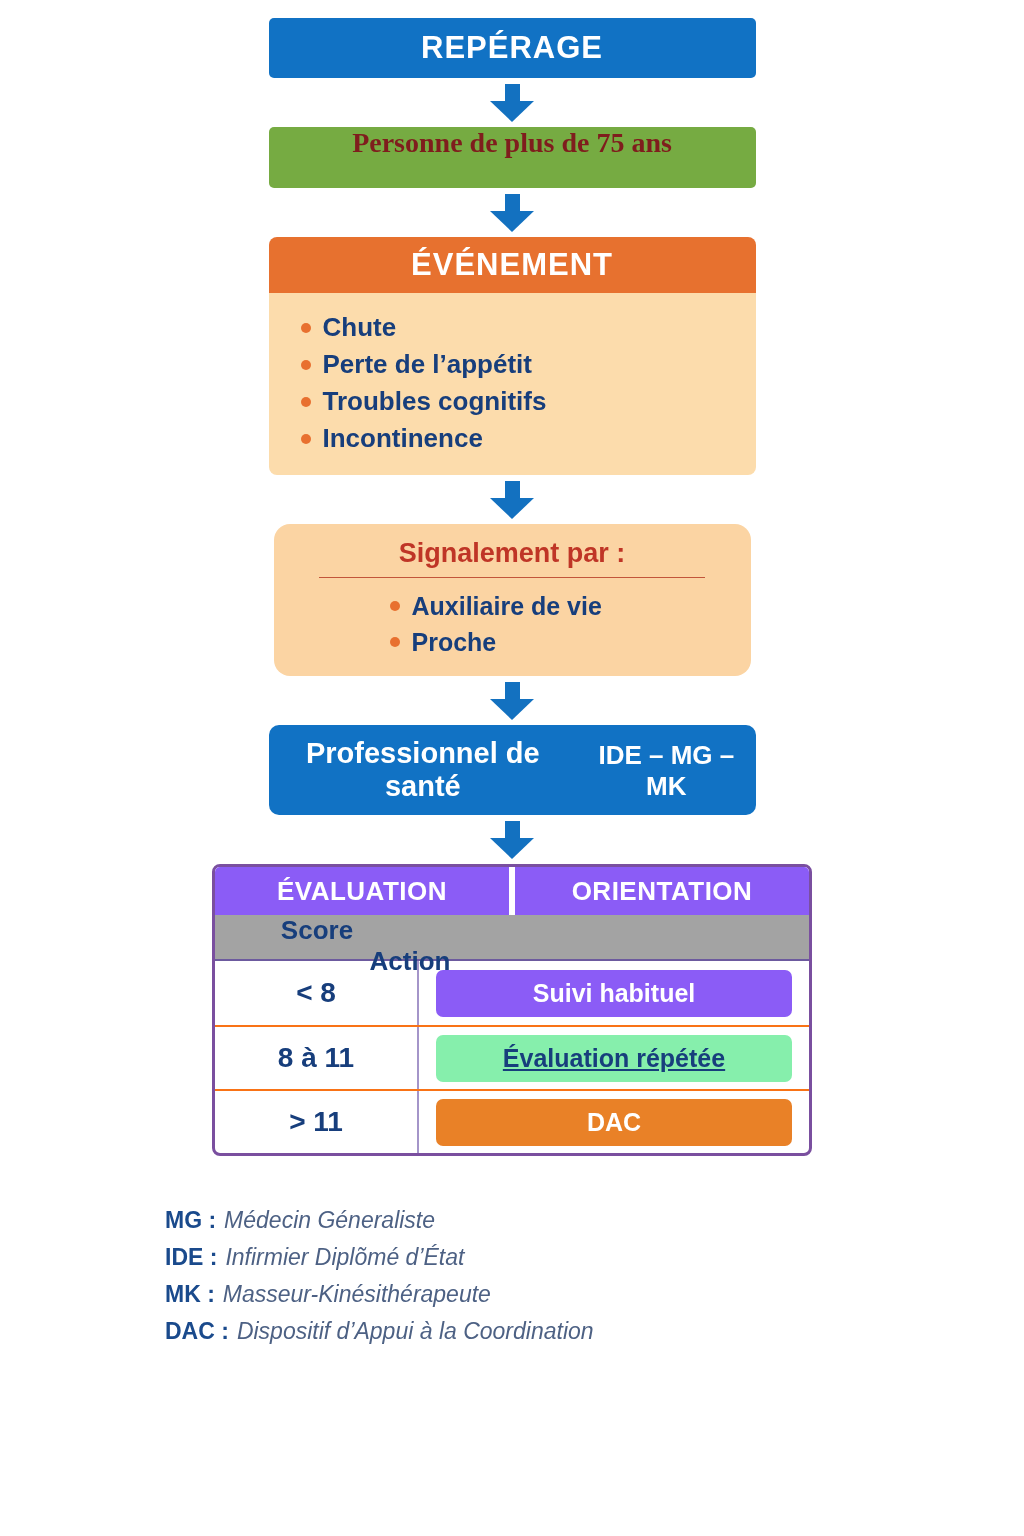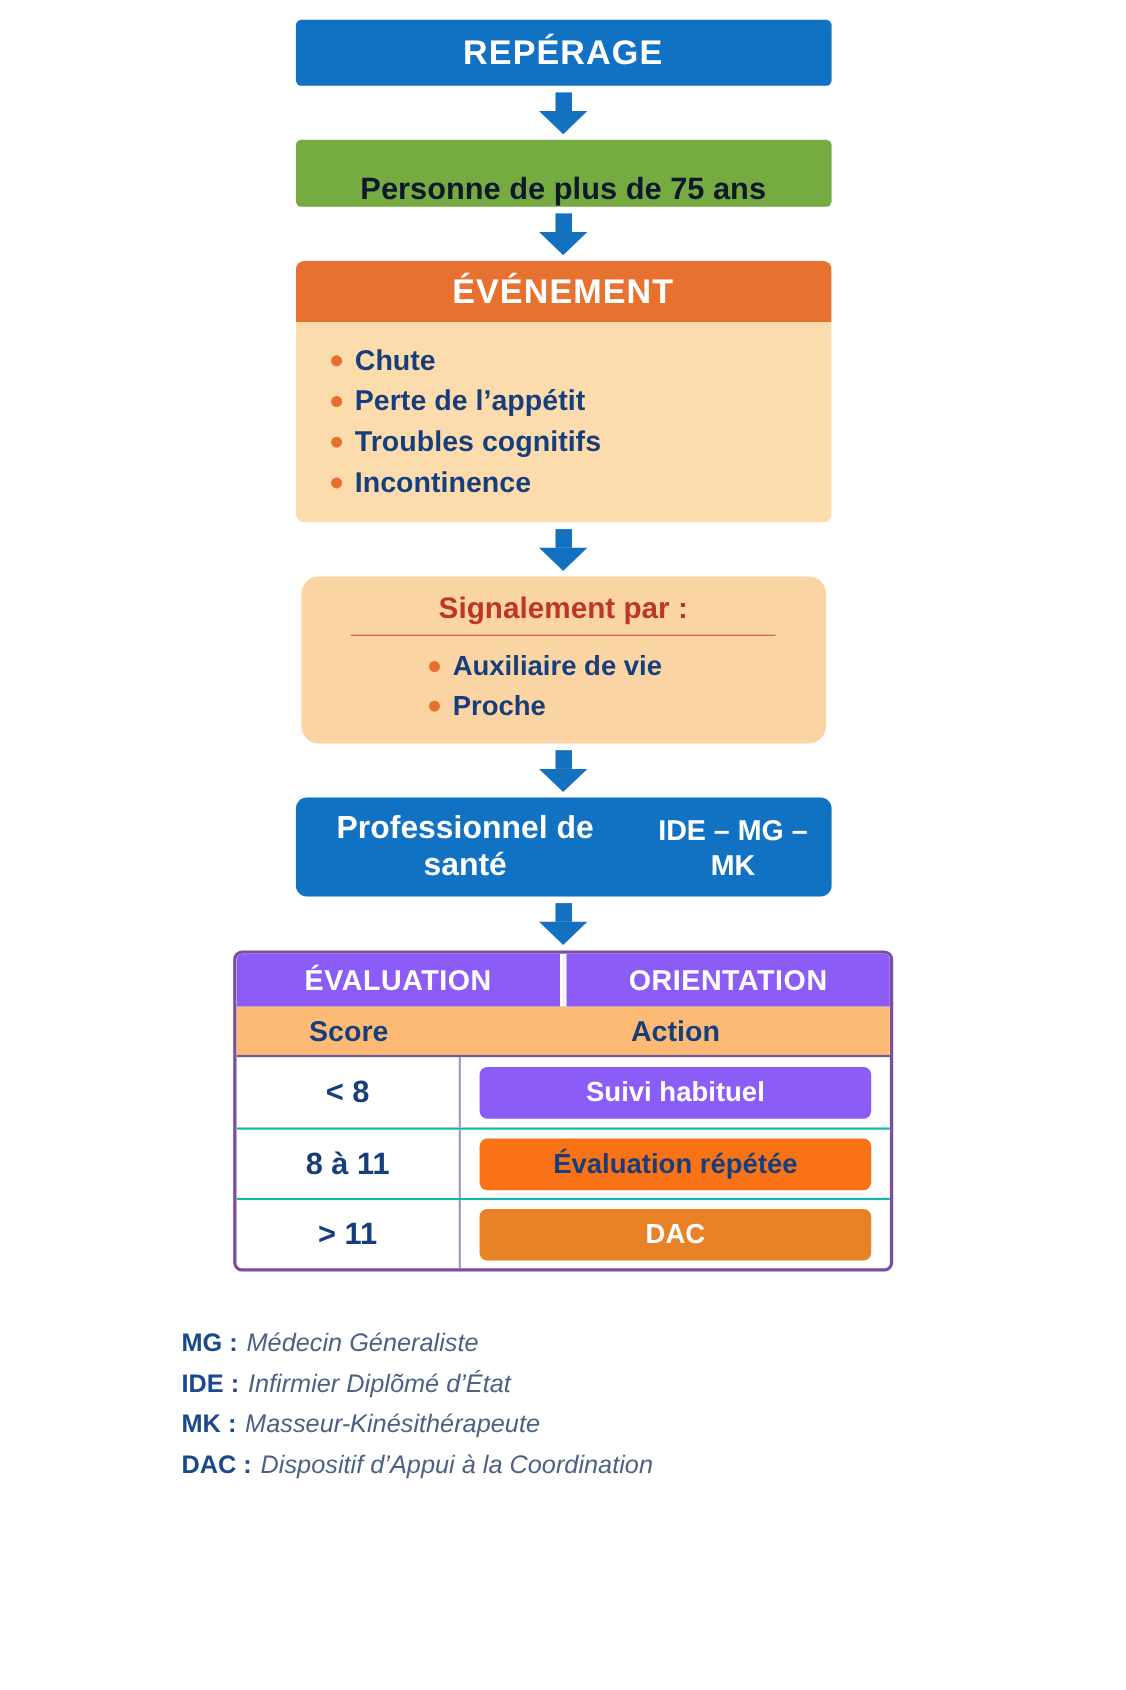--- a/index.html
+++ b/index.html
@@ -15,22 +15,22 @@
   
   .fbox { width: 487px; margin: 0 auto; text-align: center; }
 
   .box-reperage {
     height: 60px; background: #1172c4; border-radius: 5px;
     color: #ffffff; font-weight: bold; font-size: 31px; letter-spacing: 1px;
     display: flex; align-items: center; justify-content: center;
   }
   .box-personne {
     height: 61px; background: #76ab42; border-radius: 5px;
-    color: #0f172a; font-weight: bold; font-size: 28px;
-    display: flex; align-items: flex-end; justify-content: center;
+    color: #7f1d1d; font-weight: bold; font-size: 28px;
+    display: flex; align-items: flex-start; justify-content: center; font-family: Liberation Serif, serif;
   }
 
   
   .arrow { width: 44px; margin: 6px auto 5px auto; }
   .arrow .stem { width: 15px; height: 17px; background: #1371c0; margin: 0 auto; }
   .arrow .head {
     width: 0; height: 0; margin: 0 auto;
     border-left: 22px solid transparent;
     border-right: 22px solid transparent;
     border-top: 21px solid #1371c0;
@@ -84,31 +84,32 @@
   }
   .thead-row { display: flex; background: #ffffff; }
   .thead-cell {
     background: #8b5cf6; color: #ffffff; font-weight: bold; font-size: 26px;
     letter-spacing: 0.5px; height: 48px;
     display: flex; align-items: center; justify-content: center;
   }
   .thead-cell.left  { width: 297px; border-right: 3px solid #ffffff; border-radius: 0 0 2px 0; }
   .thead-cell.right { width: 297px; border-left: 3px solid #ffffff; }
   .subhead-row {
-    display: flex; background: #fdba74; height: 46px;
+    display: flex; background: #a3a3a3; height: 46px;
     border-bottom: 2px solid #6c5a9e;
+    flex-direction: column;
   }
   .subhead-cell {
     color: #173e7c; font-weight: bold; font-size: 26px;
     display: flex; align-items: center; justify-content: center;
   }
   .subhead-cell.left { width: 204px; }
   .subhead-cell.right { width: 390px; }
   .trow { display: flex; height: 64px; }
-  .trow + .trow { border-top: 2px solid #14b8a6; }
+  .trow + .trow { border-top: 2px solid #f97316; }
   .tcell-score {
     width: 204px; border-right: 2px solid #a495c9;
     color: #173e7c; font-weight: bold; font-size: 28px;
     display: flex; align-items: center; justify-content: center;
   }
   .tcell-action {
     width: 390px; display: flex; align-items: center; justify-content: center;
   }
   .pill {
     width: 356px; height: 47px; border-radius: 7px;
@@ -215,21 +216,21 @@
     <div class="trow">
       <div class="tcell-score">&lt; 8</div>
       <div class="tcell-action">
         <div class="pill" style="background: #8b5cf6; color: rgb(255, 255, 255);">Suivi habituel</div>
       </div>
     </div>
 
     <div class="trow">
       <div class="tcell-score">8 à 11</div>
       <div class="tcell-action">
-        <div class="pill" style="background: #f97316; color: rgb(23, 62, 124);">Évaluation répétée</div>
+        <div class="pill" style="background: #86efac; color: rgb(23, 62, 124); text-decoration: underline;">Évaluation répétée</div>
       </div>
     </div>
 
     <div class="trow">
       <div class="tcell-score">&gt; 11</div>
       <div class="tcell-action">
         <div class="pill" style="background: rgb(233, 129, 39); color: rgb(255, 255, 255);">DAC</div>
       </div>
     </div>
   </div>

